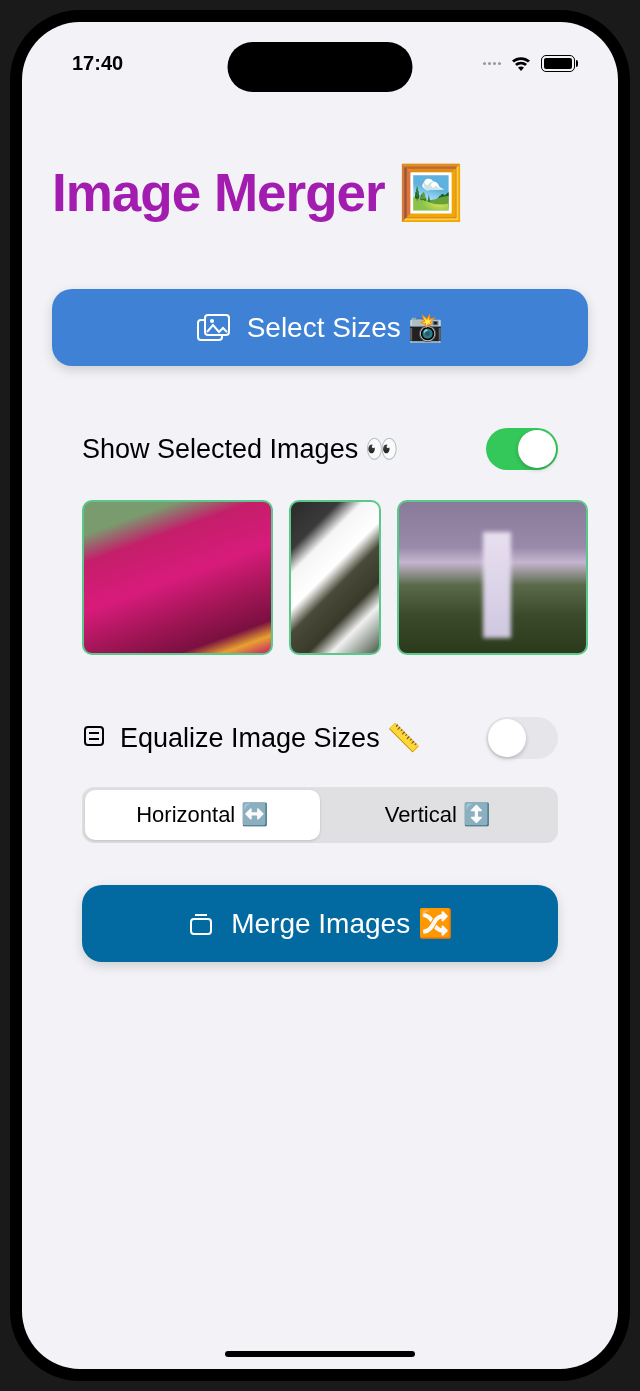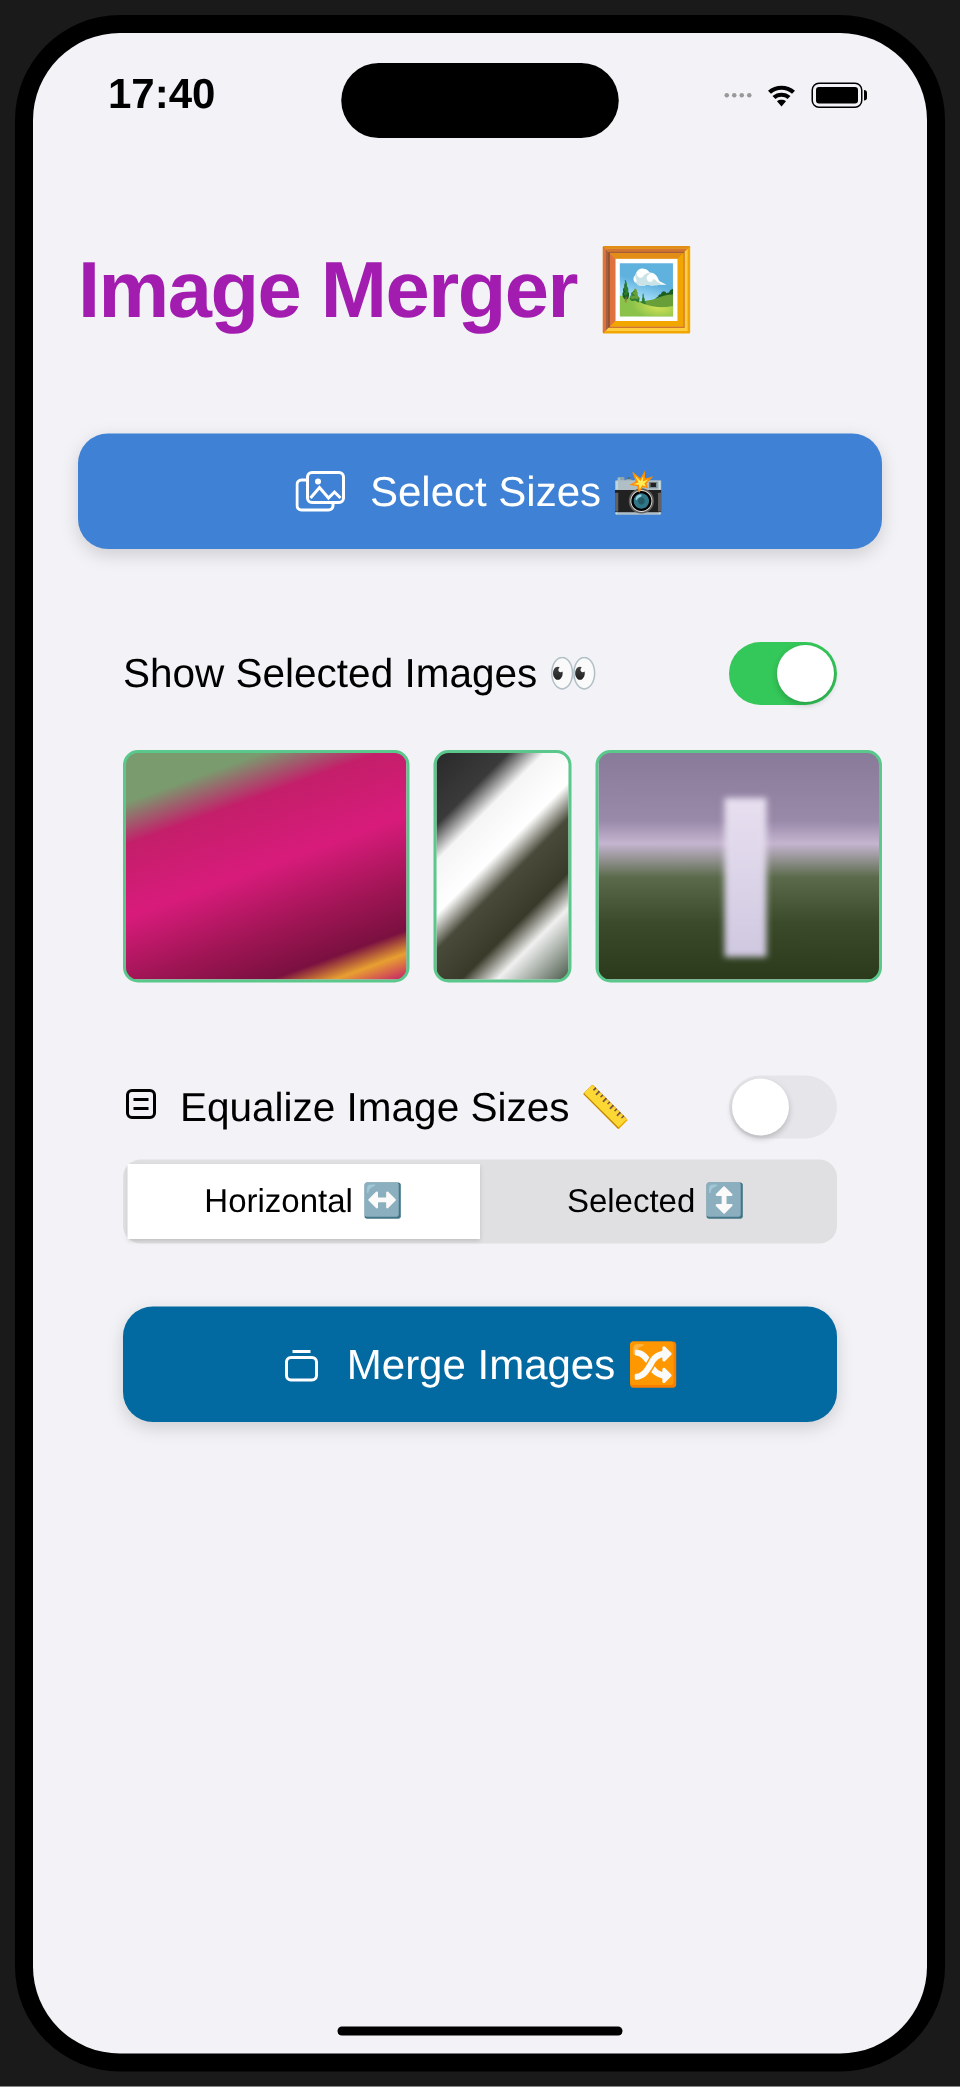--- a/index.html
+++ b/index.html
@@ -39,21 +39,21 @@
       z-index: 100;
     }
     .status-bar {
       display: flex;
       justify-content: space-between;
       align-items: center;
       padding: 22px 40px 0 50px;
       height: 60px;
     }
     .time {
-      font-size: 28px;
+      font-size: 20px;
       font-weight: 600;
       color: #000;
     }
     .status-icons {
       display: flex;
       align-items: center;
       gap: 8px;
     }
     .dots { display: flex; gap: 2px; }
     .dot { width: 3px; height: 3px; background: #999; border-radius: 50%; }
@@ -145,38 +145,38 @@
     .thumb {
       border-radius: 10px;
       border: 2px solid #5ac78b;
       overflow: hidden;
       height: 155px;
     }
     .thumb1 { width: 210px; background: linear-gradient(160deg, #7a9b6e 0%, #7a9b6e 15%, #c41e6a 28%, #d81b7b 50%, #a01555 70%, #7a1040 85%, #e8a030 92%, #c41e6a 100%); position:relative; }
     .thumb2 { width: 100px; background: linear-gradient(135deg, #2a2a2a 0%, #3a3a3a 20%, #f5f5f5 30%, #ffffff 45%, #4a4a3a 55%, #3a3a2a 70%, #f0f0f0 80%, #4a5a4a 100%); }
     .thumb3 { width: 210px; background: linear-gradient(180deg, #8a7a9a 0%, #9a8aaa 30%, #c5b5d0 40%, #5a6a4a 55%, #3a4a2a 75%, #2a3a1a 100%); position:relative; }
     .thumb3::after { content:''; position:absolute; left:45%; top:20%; width:15%; height:70%; background:linear-gradient(180deg, #e8e0f0 0%, #d0c8e0 100%); filter:blur(2px); }
-    .eq-row { margin: 0 30px 14px; }
+    .eq-row { margin: 0 30px 28px; }
     .eq-left { display: flex; align-items: center; gap: 14px; color: #000; }
     .eq-label { font-size: 27px; font-weight: 400; }
     .seg {
       display: flex;
       background: #e0e0e2;
       border-radius: 12px;
       padding: 3px;
       margin: 0 30px 42px;
     }
     .seg-item {
       flex: 1;
       text-align: center;
       padding: 12px 0;
       font-size: 22px;
       font-weight: 500;
       color: #000;
-      border-radius: 0;
+      border-radius: 10px;
       cursor: pointer;
     }
     .seg-item.active {
       background: #fff;
       box-shadow: 0 1px 3px rgba(0,0,0,0.15);
     }
     .btn-merge-wrap { margin: 0 30px; }
     .btn-clear-wrap { margin: 0 30px; }
     .home-indicator {
       position: absolute;
@@ -257,21 +257,21 @@
           </span>
           <span class="eq-label">Equalize Image Sizes 📏</span>
         </div>
         <div class="toggle toggle-off">
             <div class="toggle-knob"></div>
           </div>
       </div>
 
       <div class="seg">
         <div class="seg-item active">Horizontal ↔️</div>
-        <div class="seg-item">Selected ↕️</div>
+        <div class="seg-item">Vertical ↕️</div>
       </div>
 
       <div class="btn-merge-wrap">
         <button class="btn btn-orange">
           <span>
             <svg width="28" height="28" viewBox="0 0 28 28" fill="none" stroke="#fff" stroke-width="2">
                 <rect x="4" y="9" width="20" height="15" rx="3"></rect>
                 <path d="M8 5 L20 5"></path>
               </svg>
           </span>

